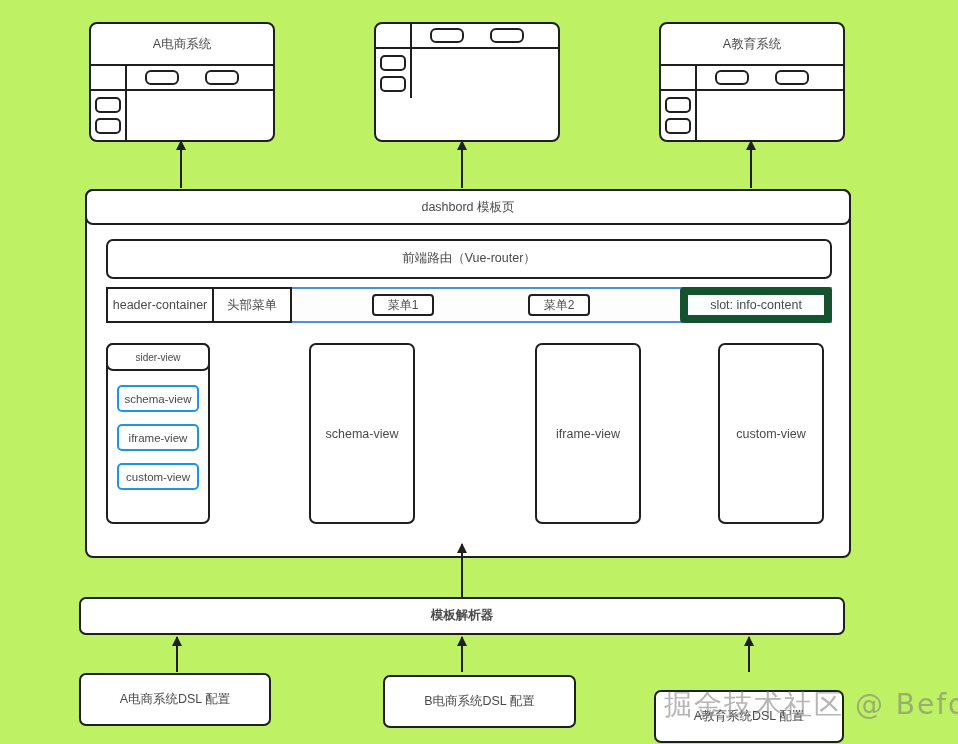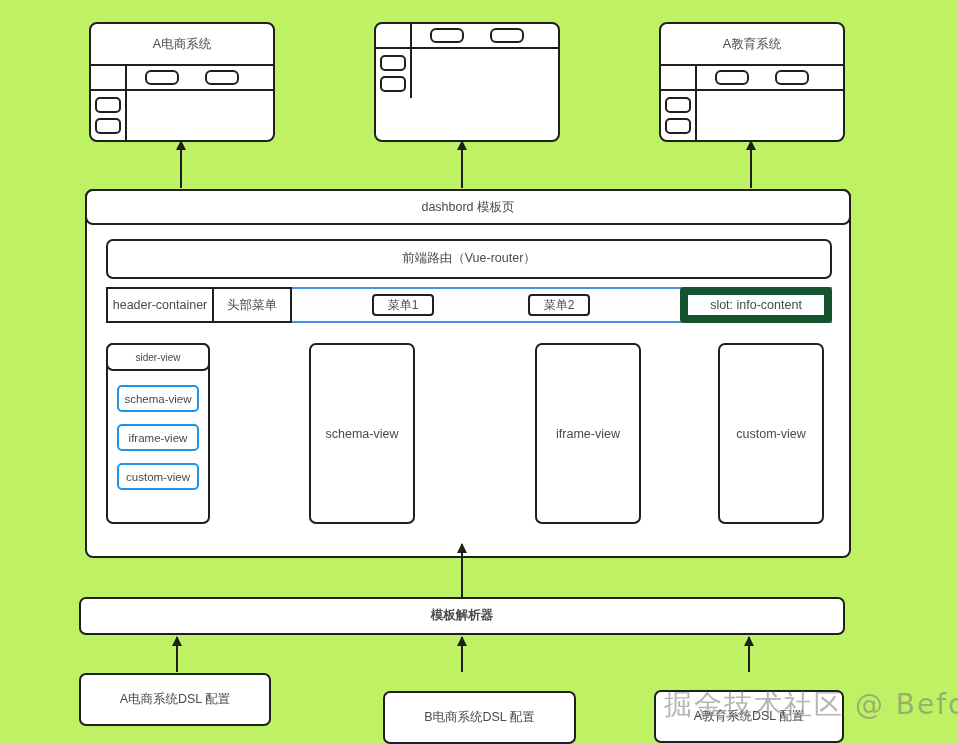--- a/index.html
+++ b/index.html
@@ -375,18 +375,18 @@
 
   <div class="arrow" style="left:461px; top:544px; height:53px;"></div>
 
   <div class="bx" id="parser">模板解析器</div>
 
   <div class="arrow" style="left:176px; top:637px; height:35px;"></div>
   <div class="arrow" style="left:461px; top:637px; height:35px;"></div>
   <div class="arrow" style="left:748px; top:637px; height:35px;"></div>
 
   <div class="bx dsl-box" style="left:79px; top:673px; width:192px;">A电商系统DSL 配置</div>
-  <div class="bx dsl-box" style="left:383px; top:675px; width:193px;margin-top:16px;">B电商系统DSL 配置</div>
+  <div class="bx dsl-box" style="left:383px; top:675px; width:193px;">B电商系统DSL 配置</div>
   <div class="bx dsl-box" style="left:654px; top:670px; width:190px;margin-top:20px;">A教育系统DSL 配置</div>
 
   <div id="watermark">掘金技术社区 @ Befool</div>
 
 </div>
 
 </body></html>

